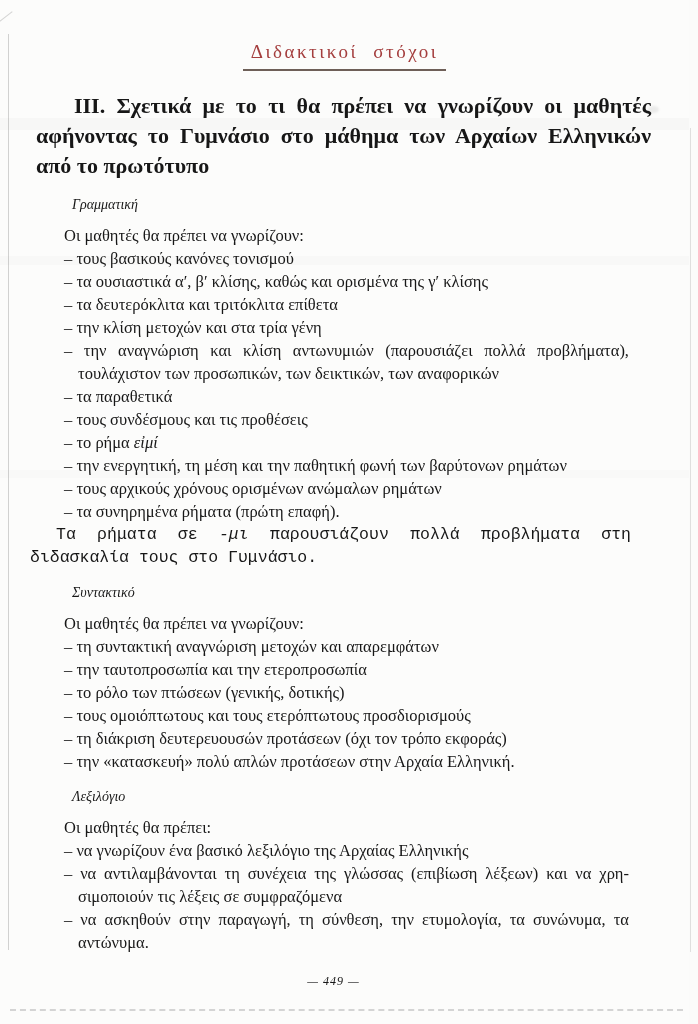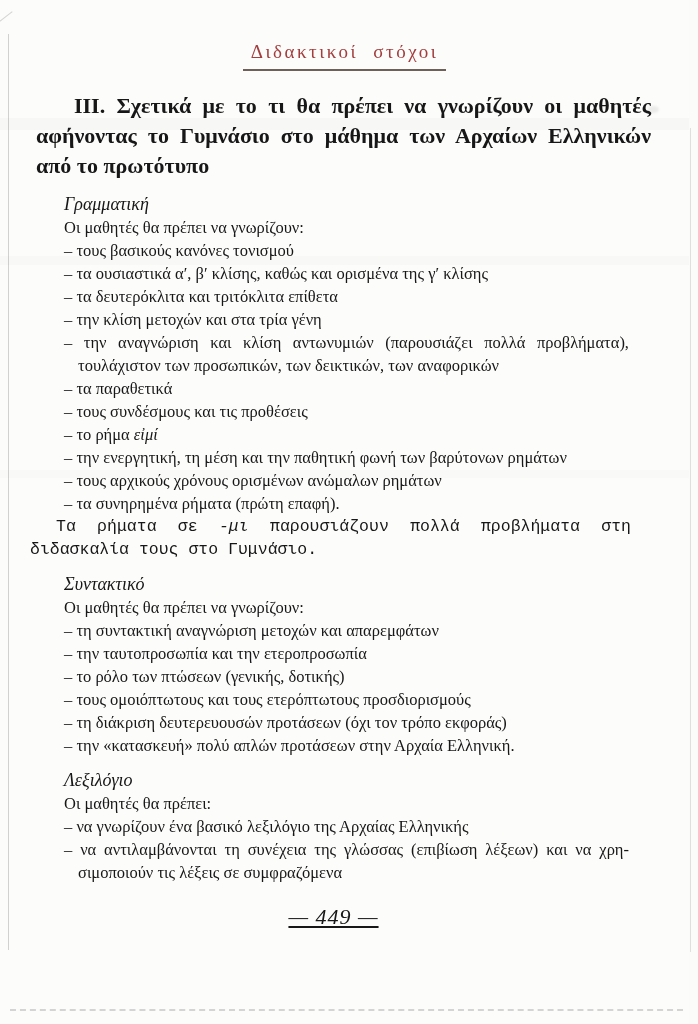--- a/index.html
+++ b/index.html
@@ -33,26 +33,26 @@
   }
   
   .content{padding:10px 58px 0 36px;}
   .heading{
     margin:10px -20px 0 0;
     font-weight:bold;
     font-size:22px;line-height:30px;
     text-align:justify;text-indent:38px;
   }
   .section{margin:12px 0 0 28px;font-size:16.5px;line-height:23px;}
-  .section-title{font-style:italic;font-weight:normal;font-size:18px;margin:0;}
+  .section-title{font-style:italic;font-weight:normal;font-size:14px;margin:8px;}
   .intro{margin:0;}
   .item{text-align:justify;padding-left:14px;text-indent:-14px;margin-right:2px;}
   .em{font-style:italic;}
   .closing{margin:0 0 0 -34px;text-align:justify;text-indent:26px;font-family:Liberation Mono, monospace;}
-  .pagenum{margin-top:20px;text-align:center;font-style:italic;font-size:22px;letter-spacing:1px;text-decoration:underline;}
+  .pagenum{margin-top:20px;text-align:center;font-style:italic;font-size:12px;letter-spacing:1px;}
 </style>
 </head>
 <body>
 
 <div class="page">
 
   <div class="artifact left-line"></div>
   <div class="artifact right-line"></div>
   <div class="artifact bottom-dashes"></div>
   <div class="artifact corner-tick"></div>
@@ -94,19 +94,20 @@
           <div class="item"><span>– </span>το ρόλο των πτώσεων (γενικής, δοτικής)</div>
           <div class="item"><span>– </span>τους ομοιόπτωτους και τους ετερόπτωτους προσδιορισμούς</div>
           <div class="item"><span>– </span>τη διάκριση δευτερευουσών προτάσεων (όχι τον τρόπο εκφοράς)</div>
           <div class="item"><span>– </span>την «κατασκευή» πολύ απλών προτάσεων στην Αρχαία Ελληνική.</div>
         </section>
         <section class="section">
           <h3 class="section-title">Λεξιλόγιο</h3>
           <p class="intro">Οι μαθητές θα πρέπει:</p>
           <div class="item"><span>– </span>να γνωρίζουν ένα βασικό λεξιλόγιο της Αρχαίας Ελληνικής</div>
           <div class="item"><span>– </span>να αντιλαμβάνονται τη συνέχεια της γλώσσας (επιβίωση λέξεων) και να χρη­σιμοποιούν τις λέξεις σε συμφραζόμενα</div>
+          <div class="item"><span>– </span>να ασκηθούν στην παραγωγή, τη σύνθεση, την ετυμολογία, τα συνώνυμα, τα αντώνυμα.</div>
         </section>
       </div>
 
     <div class="pagenum">— 449 —</div>
   </div>
 
 </div>
 
 </body></html>

